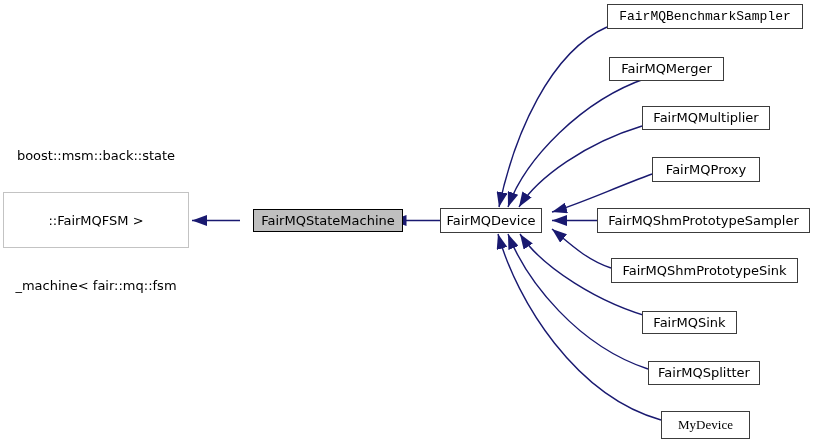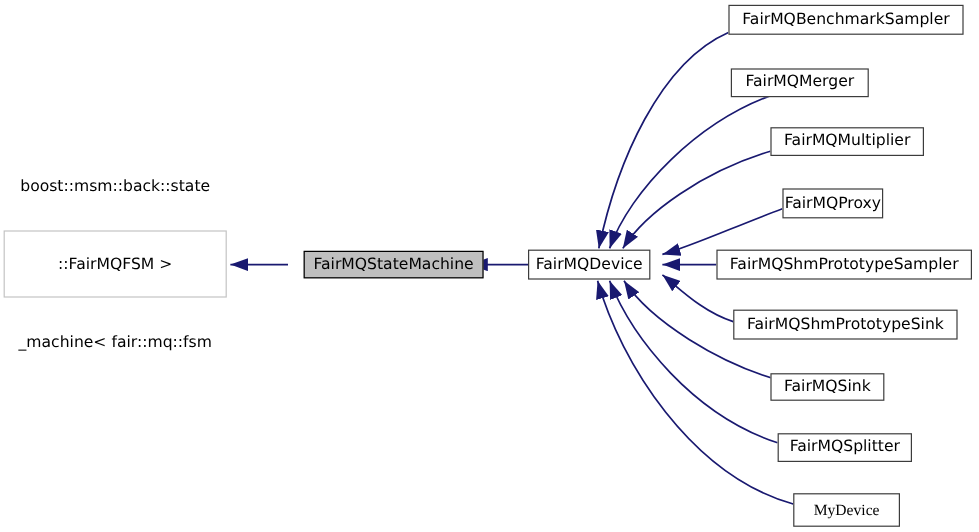--- a/index.html
+++ b/index.html
@@ -83,33 +83,33 @@
   </div>
 
   <div class="node node-current" style="left:240px; top:209px; width:150px; height:23px;">
     <span>FairMQStateMachine</span>
   </div>
 
   <div class="node" style="left:440px; top:208px; width:102px; height:25px;">
     <span>FairMQDevice</span>
   </div>
 
-  <div class="node" style="left:607px; top:4px; width:196px; height:25px;">
+  <div class="node" style="left:607px; top:4px; width:196px; height:25px;font-family:Liberation Mono, monospace;">
     <span>FairMQBenchmarkSampler</span>
   </div>
 
   <div class="node" style="left:609px; top:57px; width:115px; height:24px;">
     <span>FairMQMerger</span>
   </div>
 
   <div class="node" style="left:642px; top:106px; width:128px; height:24px;">
     <span>FairMQMultiplier</span>
   </div>
 
-  <div class="node" style="left:652px; top:157px; width:84px; height:25px;">
+  <div class="node" style="left:652px; top:157px; width:108px; height:25px;">
     <span>FairMQProxy</span>
   </div>
 
   <div class="node" style="left:597px; top:208px; width:213px; height:25px;">
     <span>FairMQShmPrototypeSampler</span>
   </div>
 
   <div class="node" style="left:611px; top:258px; width:187px; height:25px;">
     <span>FairMQShmPrototypeSink</span>
   </div>

